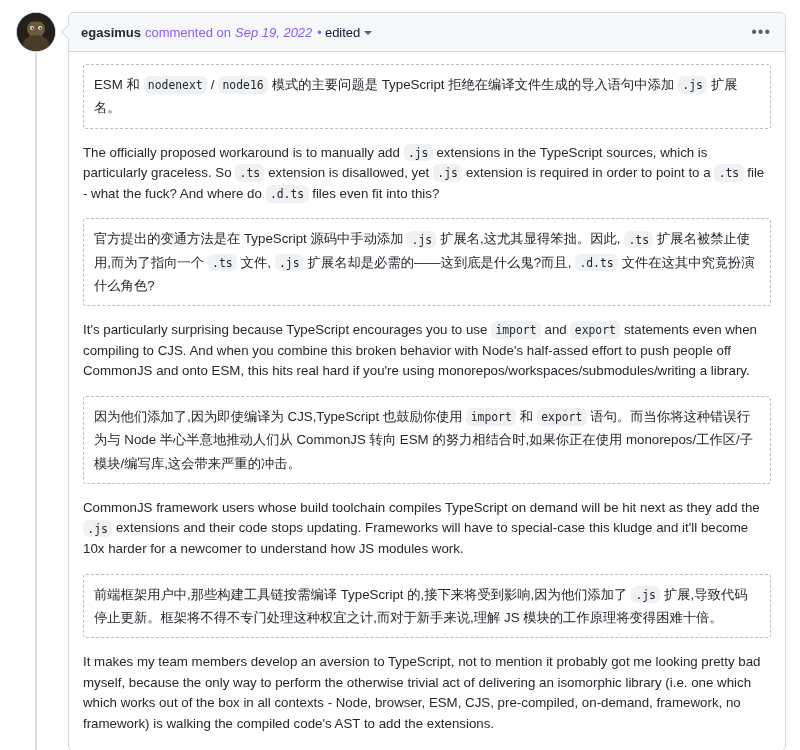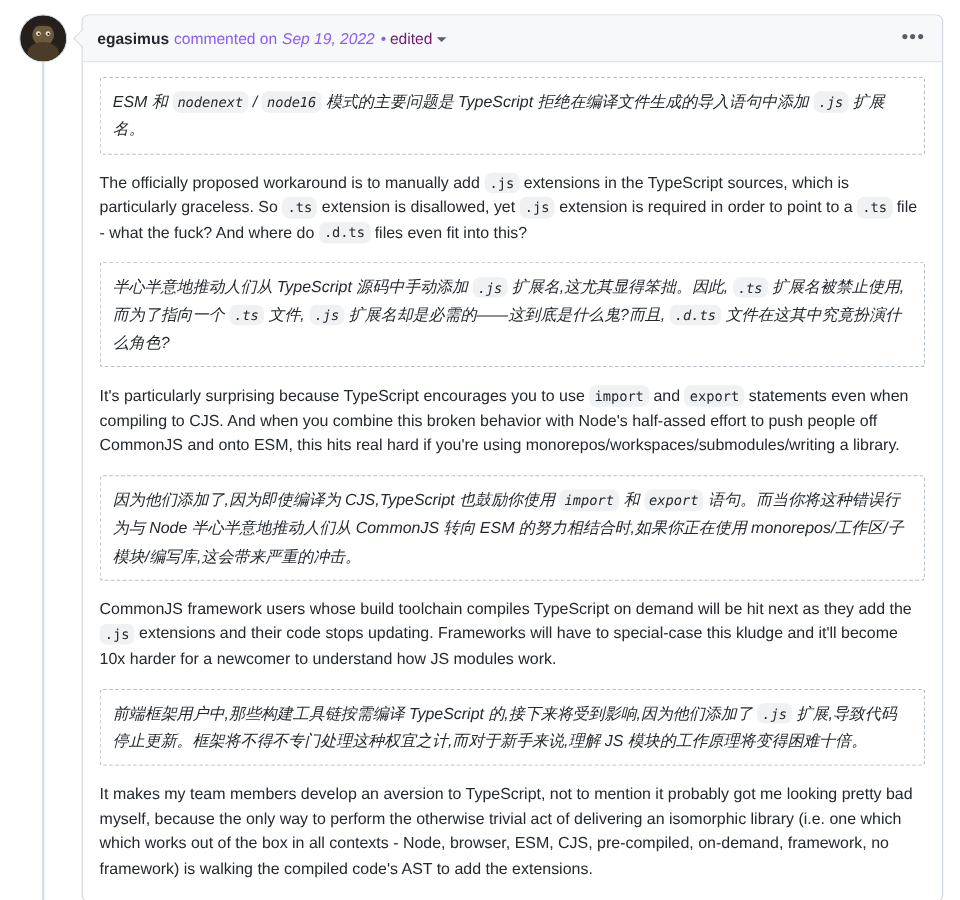--- a/index.html
+++ b/index.html
@@ -88,21 +88,21 @@
   }
   .author {
     font-weight: bold;
     color: #24292f;
     margin-right: 4px;
   }
   .meta-text { color: #8b5cf6; }
   .edited-wrap {
     display: inline-flex;
     align-items: center;
-    color: #701a75;
+    color: #0f172a;
     margin-left: 3px;
   }
   .edited-label { }
   .caret {
     display: inline-block;
     margin-left: 4px;
     width: 0; height: 0;
     border-left: 4px solid transparent;
     border-right: 4px solid transparent;
     border-top: 4px solid #57606a;
@@ -136,21 +136,20 @@
     color: #24292f;
   }
   .quote-box {
     border: 1px dashed #b6bec6;
     border-radius: 3px;
     padding: 8px 10px;
     margin: 0 0 14px 0;
     font-size: 13.3px;
     line-height: 1.75;
     color: #24292f;
-    font-style: italic;
   }
   .quote-box code.inline {
     font-size: 11.4px;
   }
 </style>
 </head>
 <body>
 
 <div id="root">
   <div class="comment-wrap">
@@ -182,21 +181,21 @@
           <span class="edited-label">edited</span>
           <span class="caret"></span>
         </span>
         <span class="header-spacer"></span>
         <span class="kebab">•••</span>
       </div>
 
       <div class="comment-body" id="comment-body">
           <div class="quote-box"><span>ESM 和 </span><code class="inline">nodenext</code><span> / </span><code class="inline">node16</code><span> 模式的主要问题是 TypeScript 拒绝在编译文件生成的导入语句中添加 </span><code class="inline">.js</code><span> 扩展名。</span></div>
           <p class="para"><span>The officially proposed workaround is to manually add </span><code class="inline">.js</code><span> extensions in the TypeScript sources, which is particularly graceless. So </span><code class="inline">.ts</code><span> extension is disallowed, yet </span><code class="inline">.js</code><span> extension is required in order to point to a </span><code class="inline">.ts</code><span> file - what the fuck? And where do </span><code class="inline">.d.ts</code><span> files even fit into this?</span></p>
-          <div class="quote-box"><span>半心半意地推动人们从 TypeScript 源码中手动添加 </span><code class="inline">.js</code><span> 扩展名,这尤其显得笨拙。因此, </span><code class="inline">.ts</code><span> 扩展名被禁止使用,而为了指向一个 </span><code class="inline">.ts</code><span> 文件, </span><code class="inline">.js</code><span> 扩展名却是必需的——这到底是什么鬼?而且, </span><code class="inline">.d.ts</code><span> 文件在这其中究竟扮演什么角色?</span></div>
+          <div class="quote-box"><span>官方提出的变通方法是在 TypeScript 源码中手动添加 </span><code class="inline">.js</code><span> 扩展名,这尤其显得笨拙。因此, </span><code class="inline">.ts</code><span> 扩展名被禁止使用,而为了指向一个 </span><code class="inline">.ts</code><span> 文件, </span><code class="inline">.js</code><span> 扩展名却是必需的——这到底是什么鬼?而且, </span><code class="inline">.d.ts</code><span> 文件在这其中究竟扮演什么角色?</span></div>
           <p class="para"><span>It's particularly surprising because TypeScript encourages you to use </span><code class="inline">import</code><span> and </span><code class="inline">export</code><span> statements even when compiling to CJS. And when you combine this broken behavior with Node's half-assed effort to push people off CommonJS and onto ESM, this hits real hard if you're using monorepos/workspaces/submodules/writing a library.</span></p>
           <div class="quote-box"><span>因为他们添加了,因为即使编译为 CJS,TypeScript 也鼓励你使用 </span><code class="inline">import</code><span> 和 </span><code class="inline">export</code><span> 语句。而当你将这种错误行为与 Node 半心半意地推动人们从 CommonJS 转向 ESM 的努力相结合时,如果你正在使用 monorepos/工作区/子模块/编写库,这会带来严重的冲击。</span></div>
           <p class="para"><span>CommonJS framework users whose build toolchain compiles TypeScript on demand will be hit next as they add the </span><code class="inline">.js</code><span> extensions and their code stops updating. Frameworks will have to special-case this kludge and it'll become 10x harder for a newcomer to understand how JS modules work.</span></p>
           <div class="quote-box"><span>前端框架用户中,那些构建工具链按需编译 TypeScript 的,接下来将受到影响,因为他们添加了 </span><code class="inline">.js</code><span> 扩展,导致代码停止更新。框架将不得不专门处理这种权宜之计,而对于新手来说,理解 JS 模块的工作原理将变得困难十倍。</span></div>
           <p class="para"><span>It makes my team members develop an aversion to TypeScript, not to mention it probably got me looking pretty bad myself, because the only way to perform the otherwise trivial act of delivering an isomorphic library (i.e. one which which works out of the box in all contexts - Node, browser, ESM, CJS, pre-compiled, on-demand, framework, no framework) is walking the compiled code's AST to add the extensions.</span></p>
         </div>
 
     </div>
   </div>
 </div>

